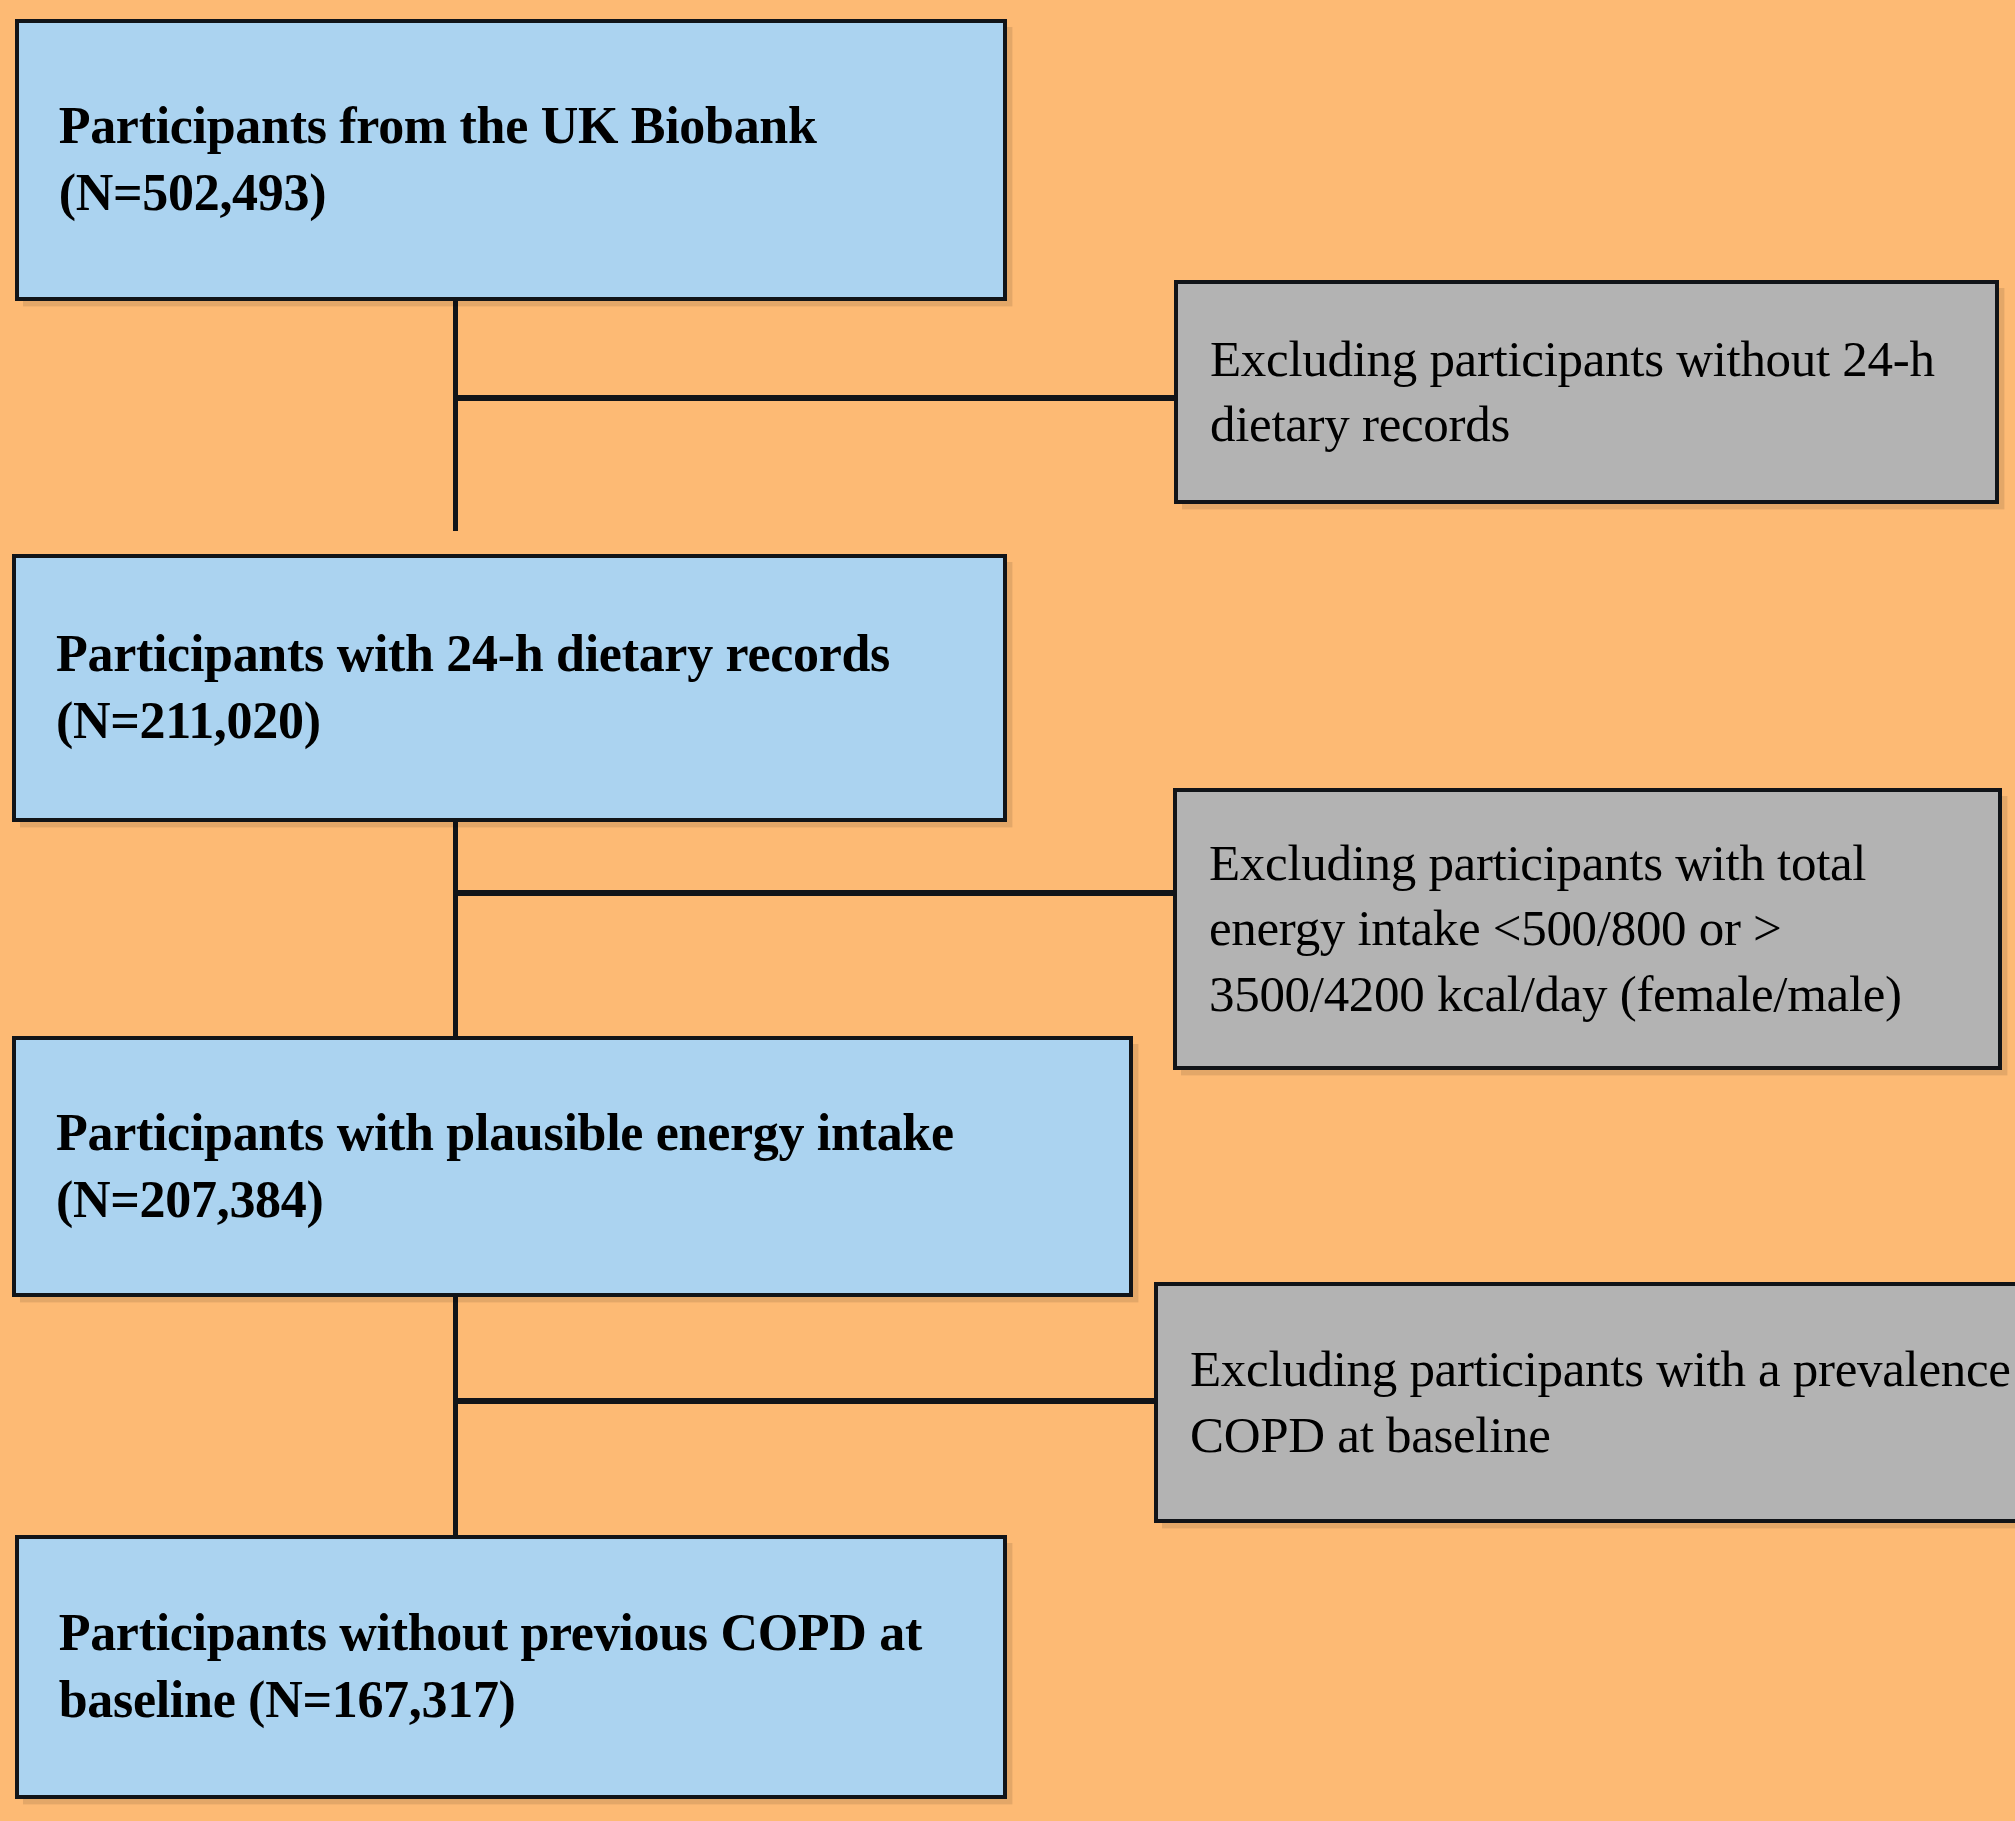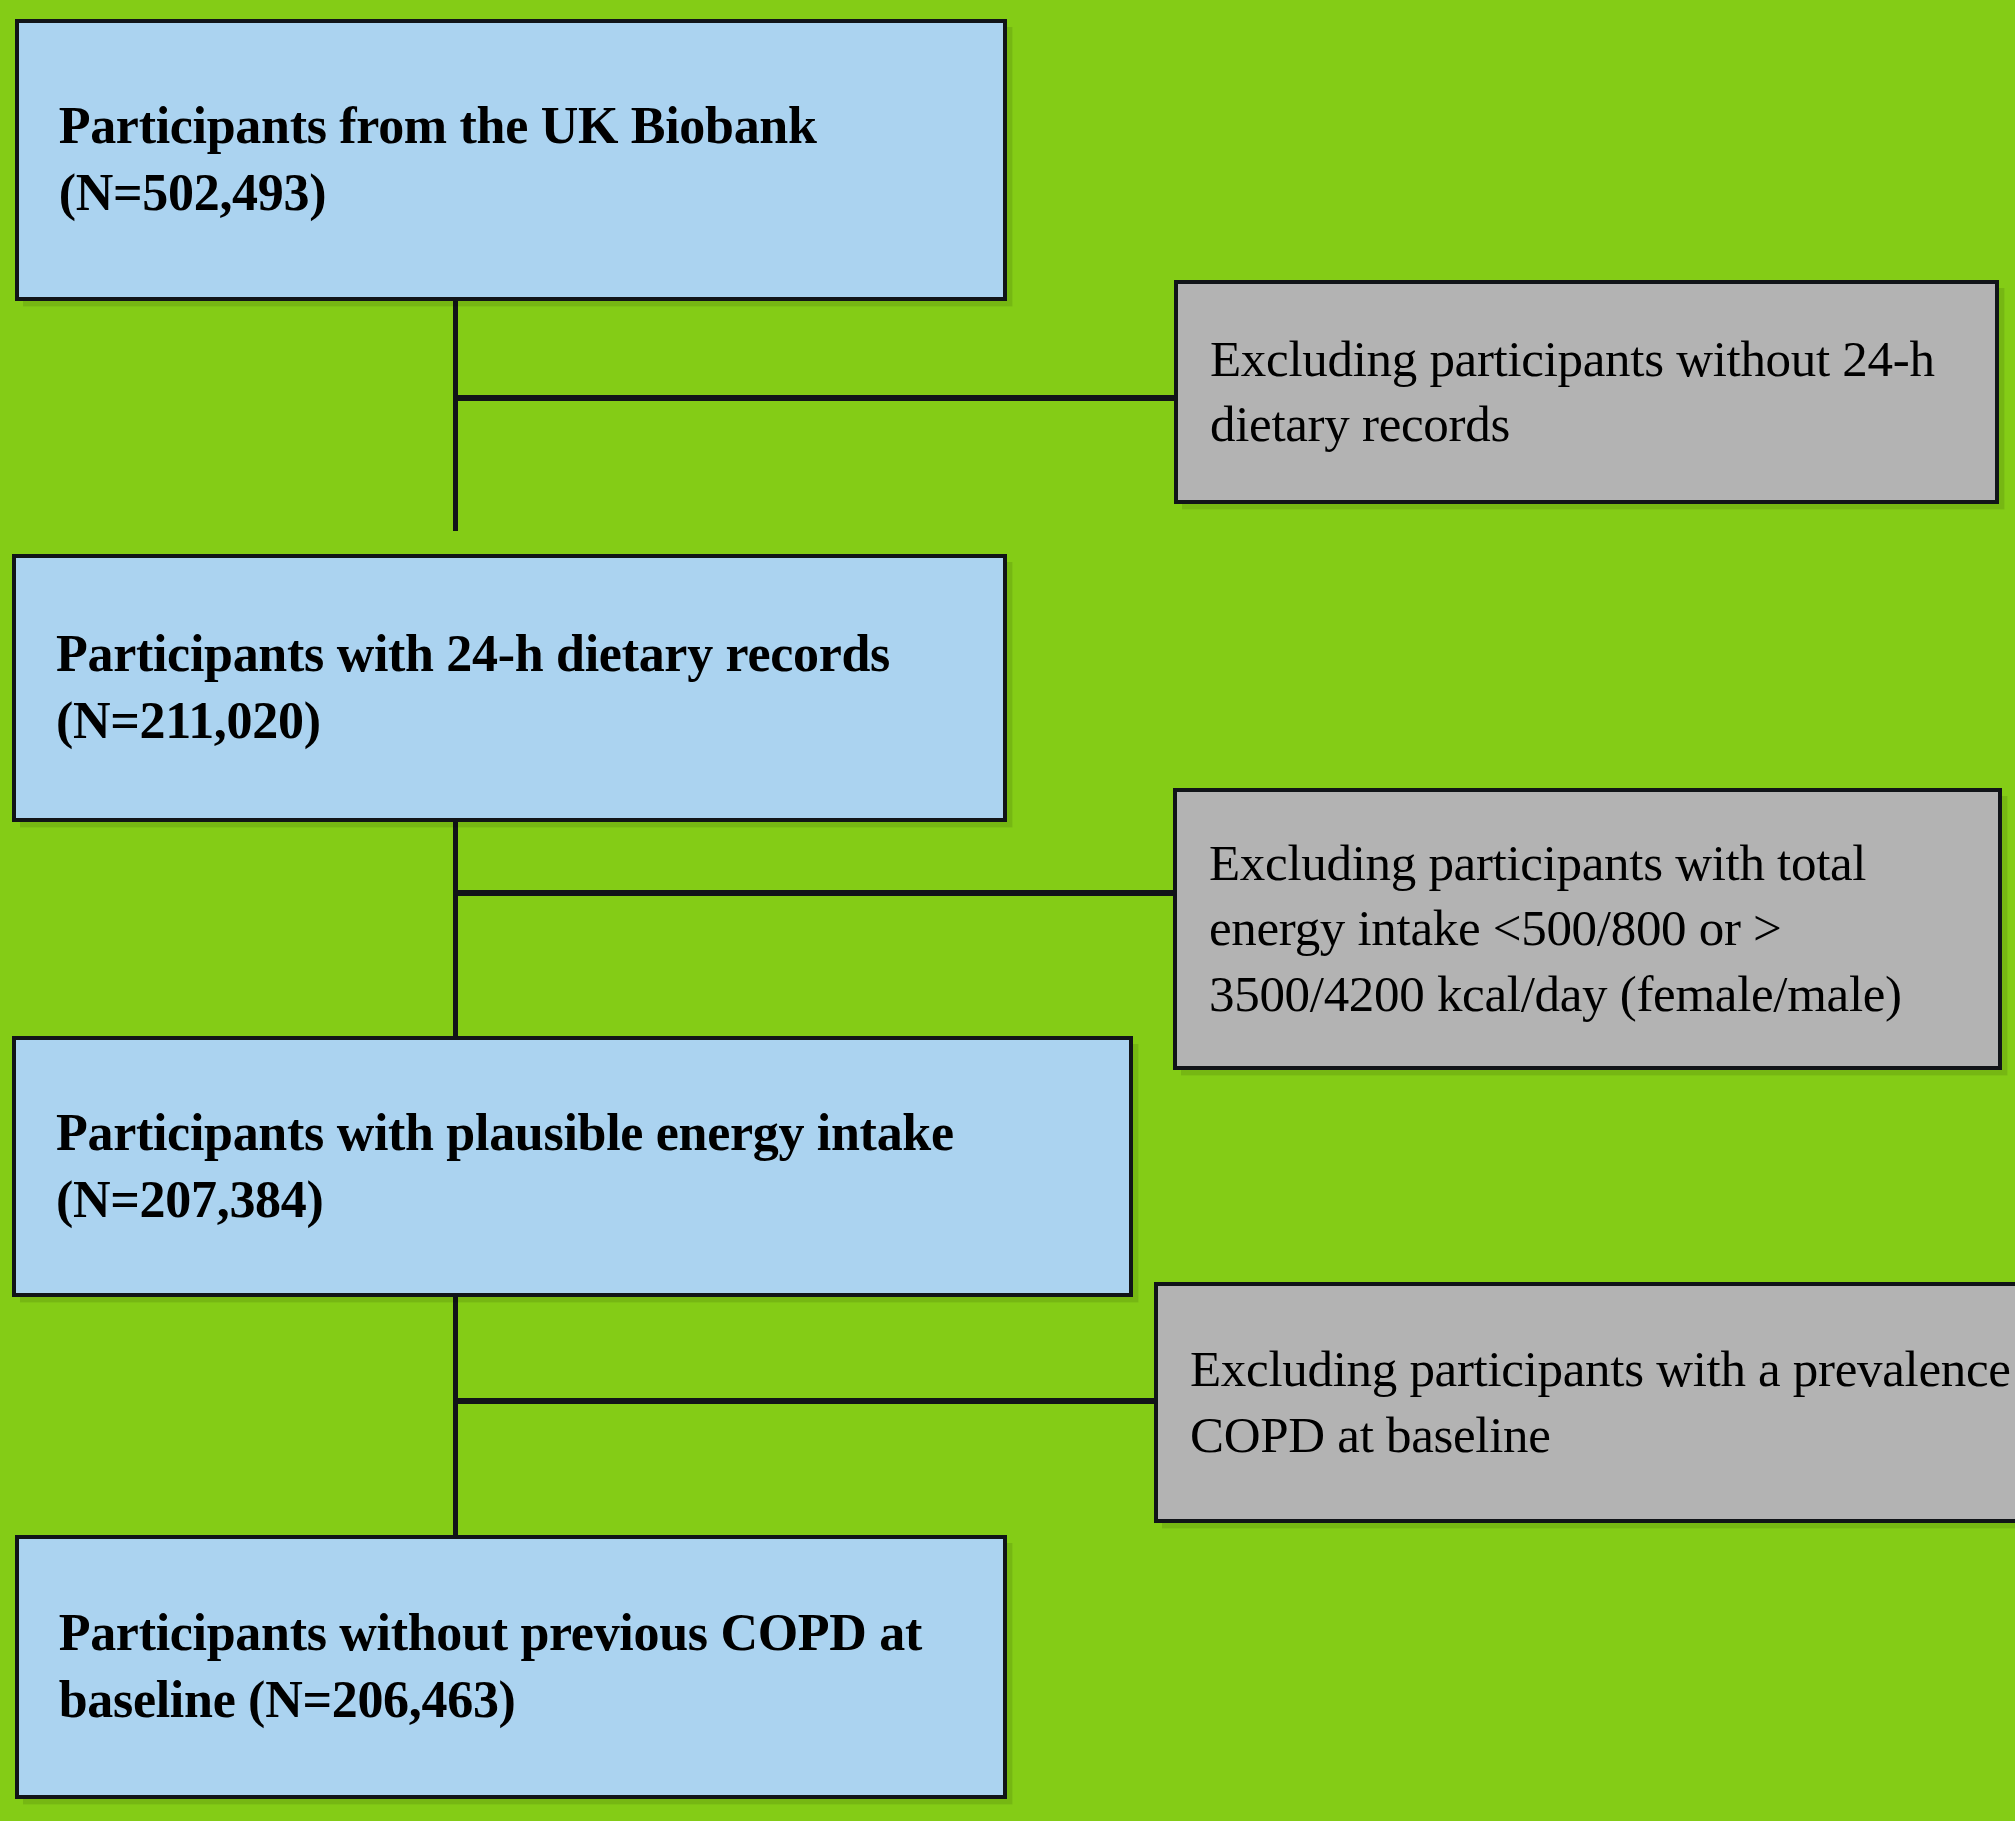--- a/index.html
+++ b/index.html
@@ -7,21 +7,21 @@
     padding: 0;
     background: #ffffff;
   }
   body {
     font-family: "Liberation Serif", "DejaVu Serif", serif;
   }
   #flowchart {
     position: relative;
     width: 2015px;
     height: 1822px;
-    background: #84cc16;
+    background: #fdba74;
     overflow: hidden;
   }
 
   
   .box {
     position: absolute;
     box-sizing: border-box;
     border: 4.7px solid #111418;
     display: flex;
     align-items: center;
@@ -101,21 +101,21 @@
 
   <div class="box blue" id="box-dietary-records">
     <span class="box-text">Participants with 24-h dietary records (N=211,020)</span>
   </div>
 
   <div class="box blue" id="box-plausible">
     <span class="box-text">Participants with plausible energy intake (N=207,384)</span>
   </div>
 
   <div class="box blue" id="box-final-cohort">
-    <span class="box-text">Participants without previous COPD at baseline (N=206,463)</span>
+    <span class="box-text">Participants without previous COPD at baseline (N=167,317)</span>
   </div>
 
   <div class="box gray" id="box-exclude-no-diet">
     <span class="box-text">Excluding participants without 24-h dietary records</span>
   </div>
 
   <div class="box gray" id="box-exclude-energy">
     <span class="box-text">Excluding participants with total energy intake &lt;500/800 or &gt; 3500/4200 kcal/day  (female/male)</span>
   </div>
 

